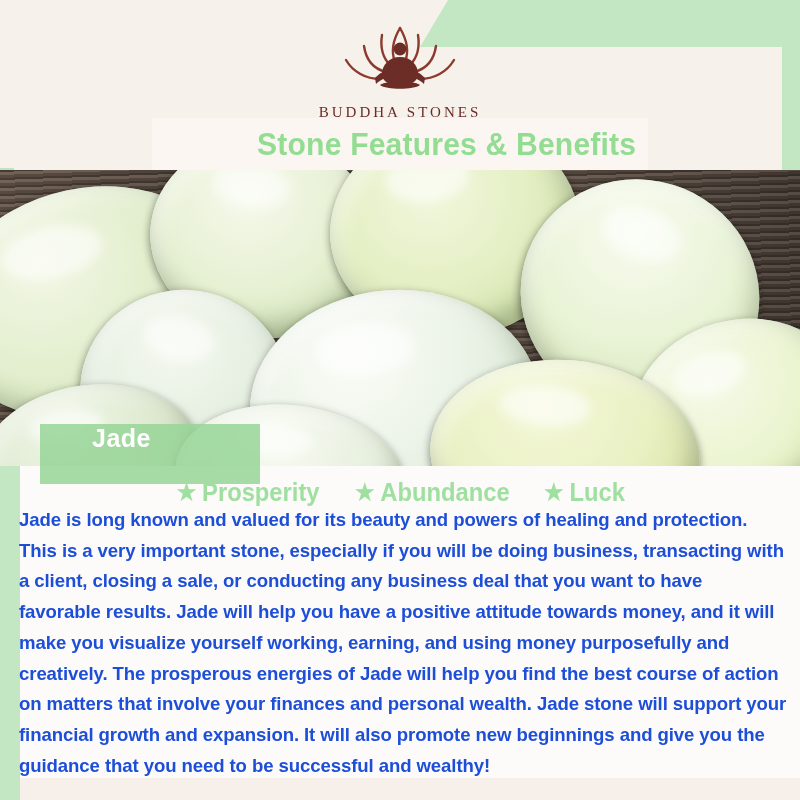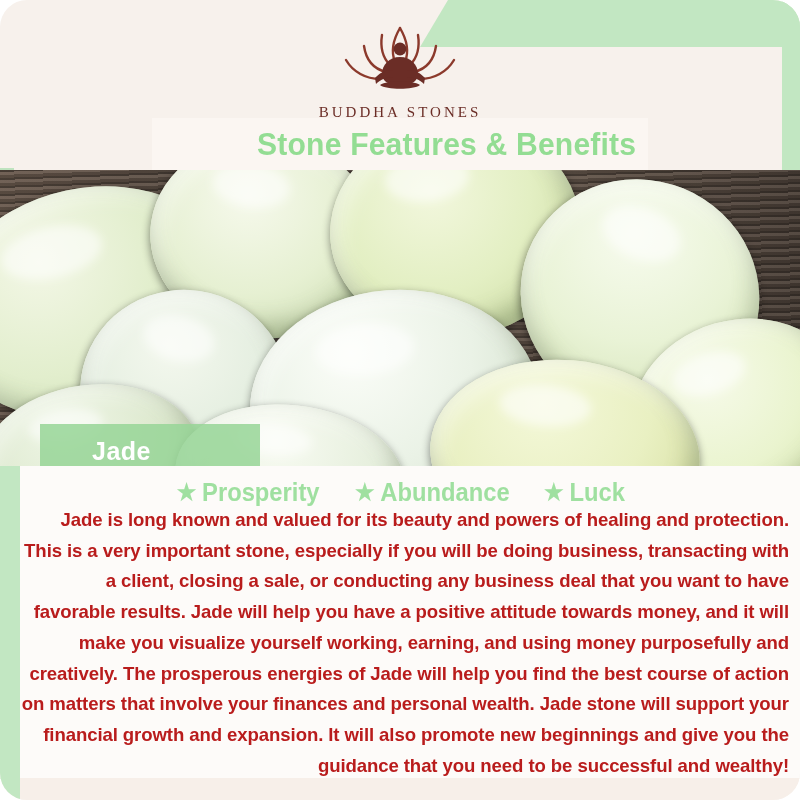--- a/index.html
+++ b/index.html
@@ -10,21 +10,20 @@
   body {
     font-family: "Liberation Sans", sans-serif;
   }
 
   #poster {
     position: relative;
     width: 800px;
     height: 800px;
     overflow: hidden;
     background: #f7f1ec;
-    border-radius: 27px;
   }
 
   
   .green-top-diag {
     position: absolute;
     top: 0;
     left: 420px;
     width: 380px;
     height: 47px;
     background: #c2e7c2;
@@ -154,24 +153,24 @@
     background: rgba(255,255,255,0.55);
     filter: blur(5px);
   }
 
   
   .jade-bar {
     position: absolute;
     left: 40px;
     top: 424px;
     width: 220px;
-    height: 42px;
+    height: 60px;
     background: rgba(151,213,151,0.86);
     display: flex;
-    align-items: flex-end;
+    align-items: flex-start;
     z-index: 4;
   }
   .jade-bar-text {
     margin-left: 52px;
     color: #ffffff;
     font-size: 25px;
     font-weight: bold;
     letter-spacing: 0.5px;
   }
 
@@ -207,22 +206,22 @@
   
   .body-copy {
     position: absolute;
     left: 19px;
     top: 505px;
     width: 770px;
     z-index: 4;
     font-size: 18.6px;
     font-weight: bold;
     line-height: 30.7px;
-    color: #b91c1c;
-    text-align: right;
+    color: #1d4ed8;
+    text-align: left;
     letter-spacing: -0.1px;
   }
 
   
   .bottom-strip {
     position: absolute;
     left: 20px;
     right: 0;
     bottom: 0;
     height: 22px;

